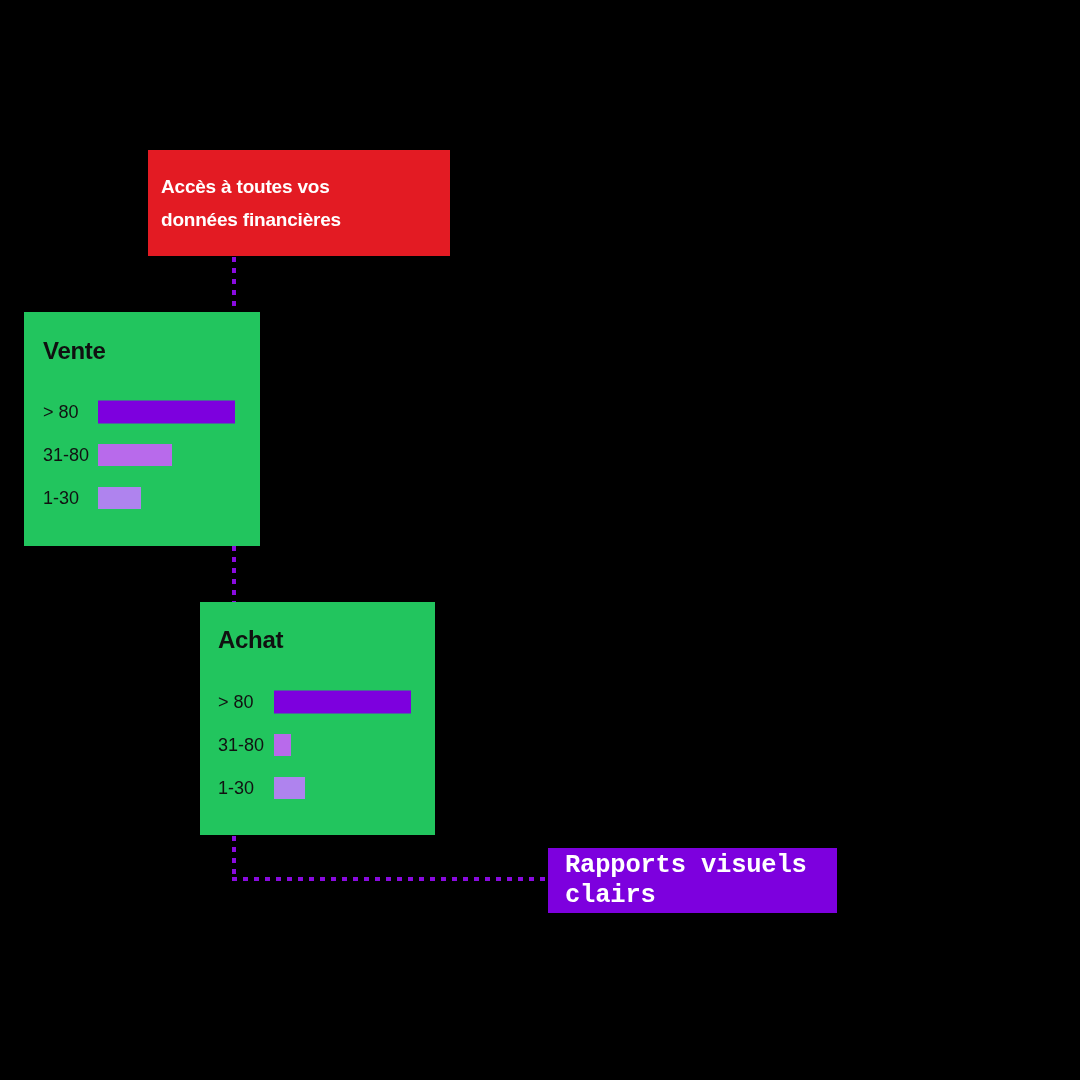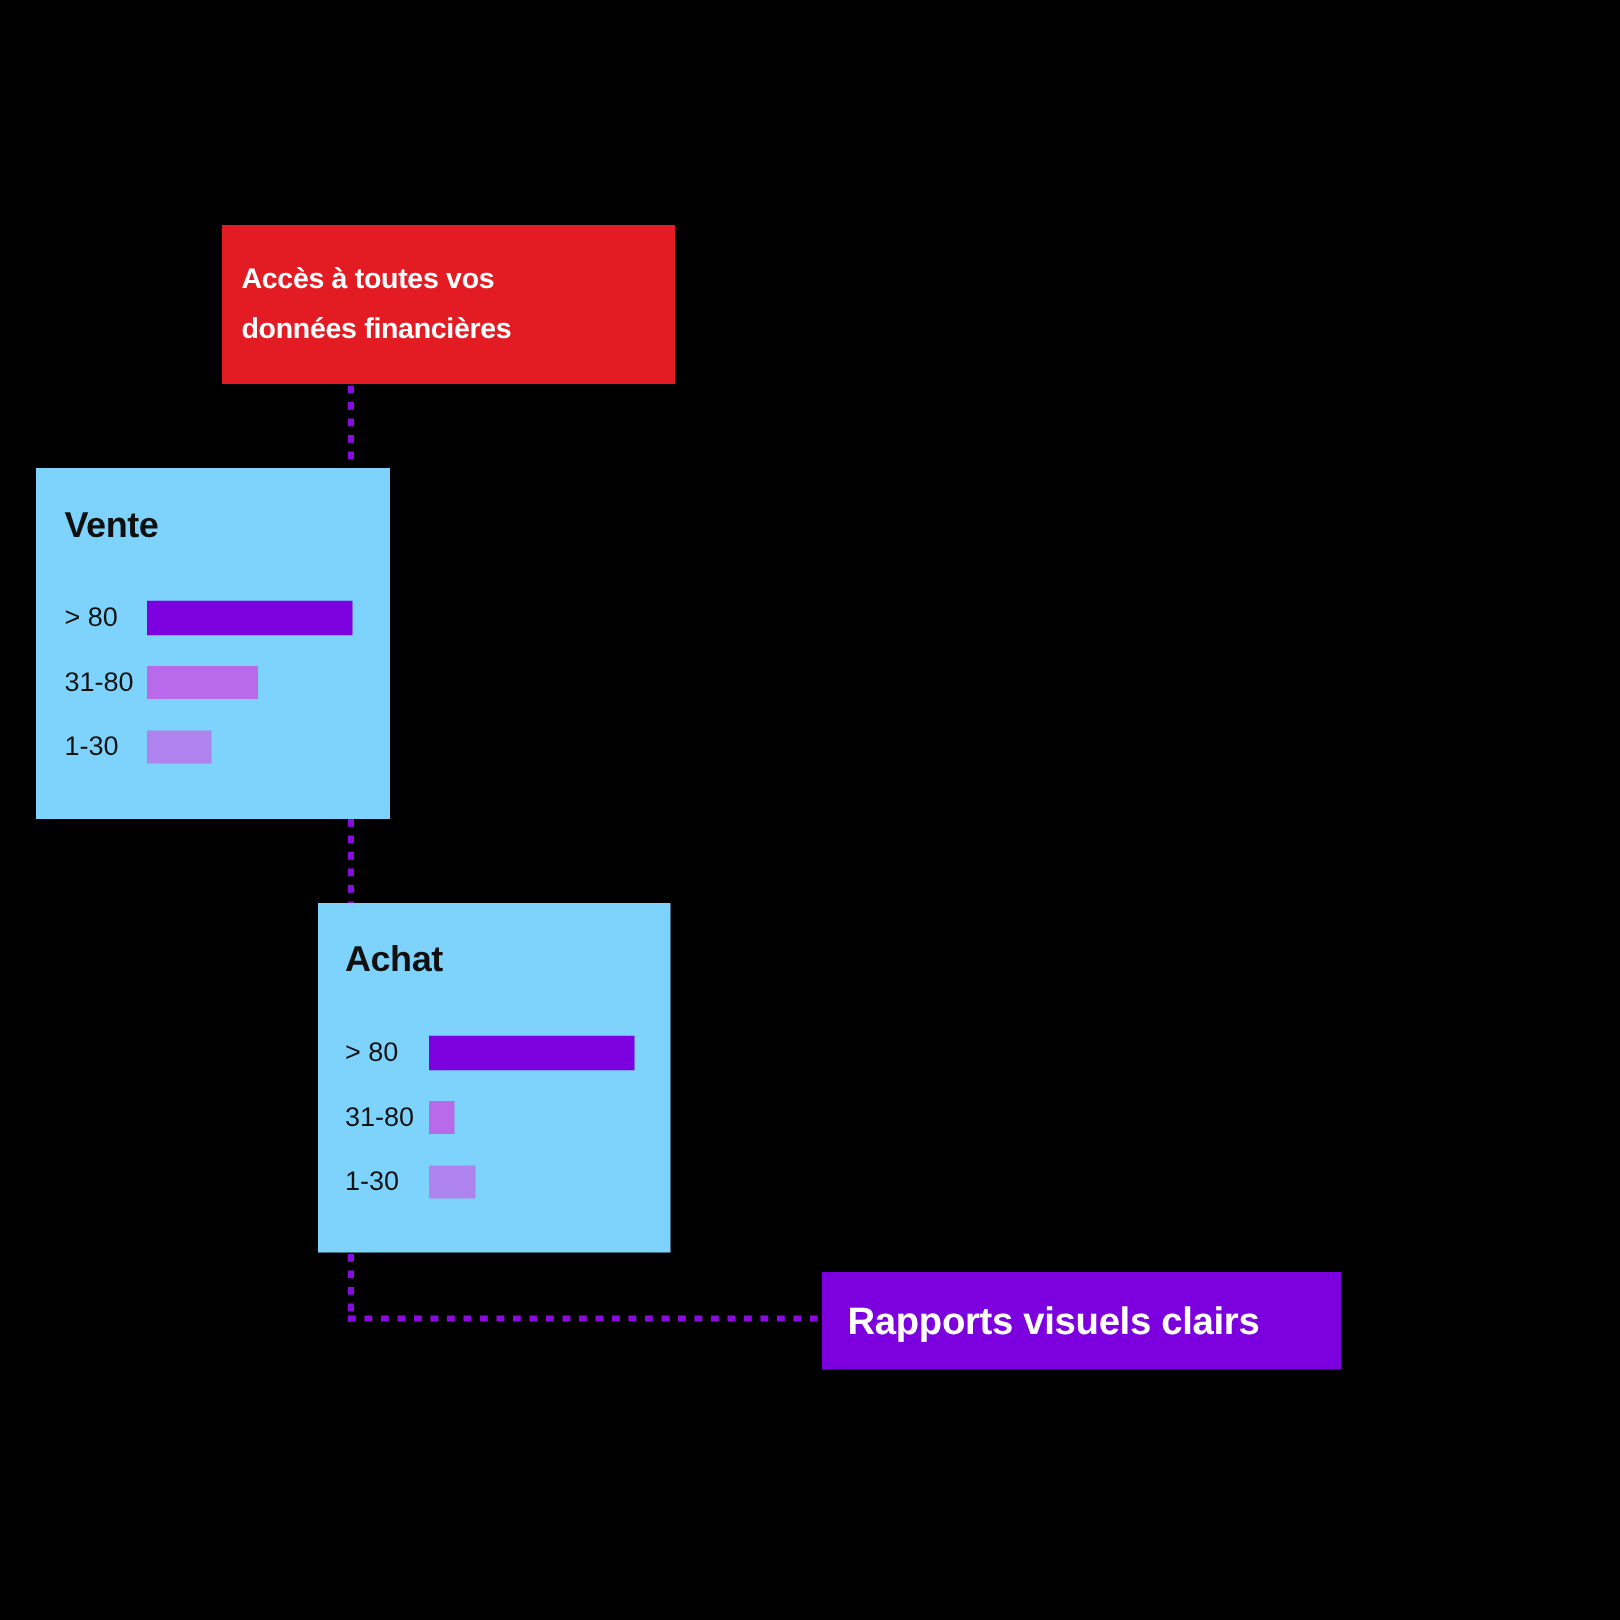--- a/index.html
+++ b/index.html
@@ -35,49 +35,49 @@
     padding: 0 0 0 13px;
   }
   #callout-top .ctext {
     font-size: 19px;
     line-height: 33px;
     white-space: pre-line;
   }
   #callout-bottom {
     left: 548px;
     top: 848px;
-    width: 346px;
+    width: 289px;
     height: 65px;
     background: #7D00DE;
     padding: 0 0 0 17px;
+    font-family: Liberation Mono, monospace;
   }
   #callout-bottom .ctext {
     font-size: 25.5px;
     line-height: 30px;
   }
 
   
   .card {
     position: absolute;
     box-sizing: border-box;
-    background: #7dd3fc;
+    background: #22c55e;
     text-align: right;
   }
   #card-vente {
     left: 24px;
     top: 312px;
     width: 236px;
     height: 234px;
   }
   #card-achat {
     left: 200px;
     top: 602px;
     width: 235px;
     height: 233px;
-    margin-left: 12px;
   }
   .card-title {
     position: absolute;
     color: #101010;
     font-size: 24px;
     font-weight: bold;
     letter-spacing: -0.3px;
   }
   #card-vente .card-title { left: 19px; top: 25px; }
   #card-achat .card-title { left: 18px; top: 24px; }

